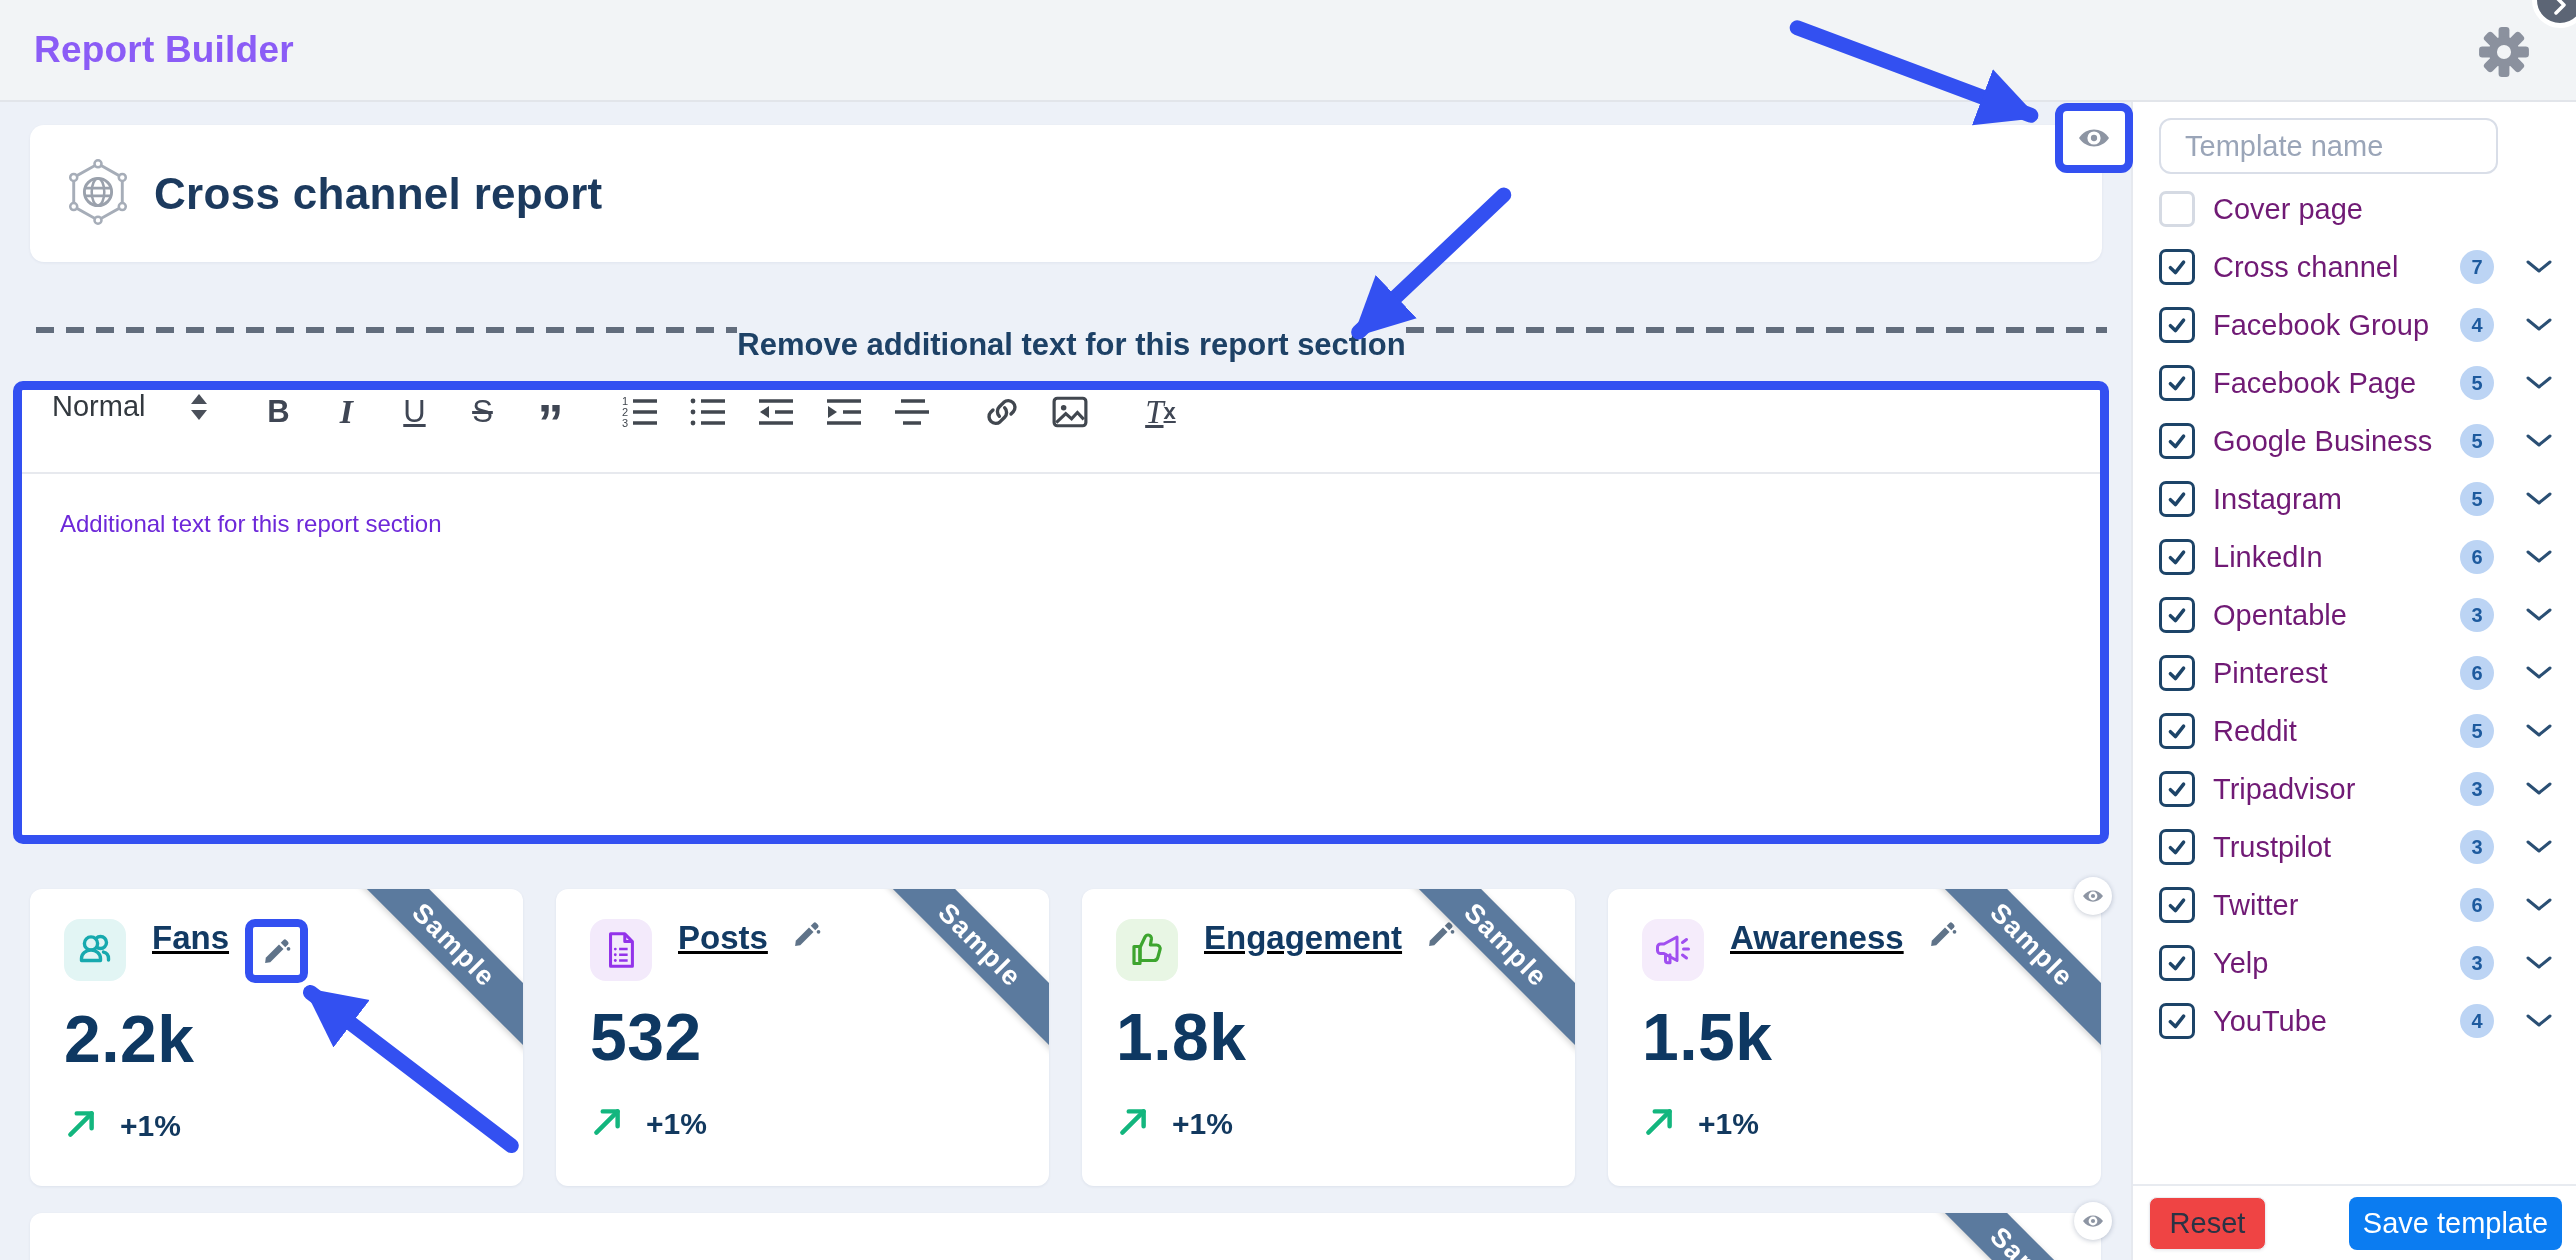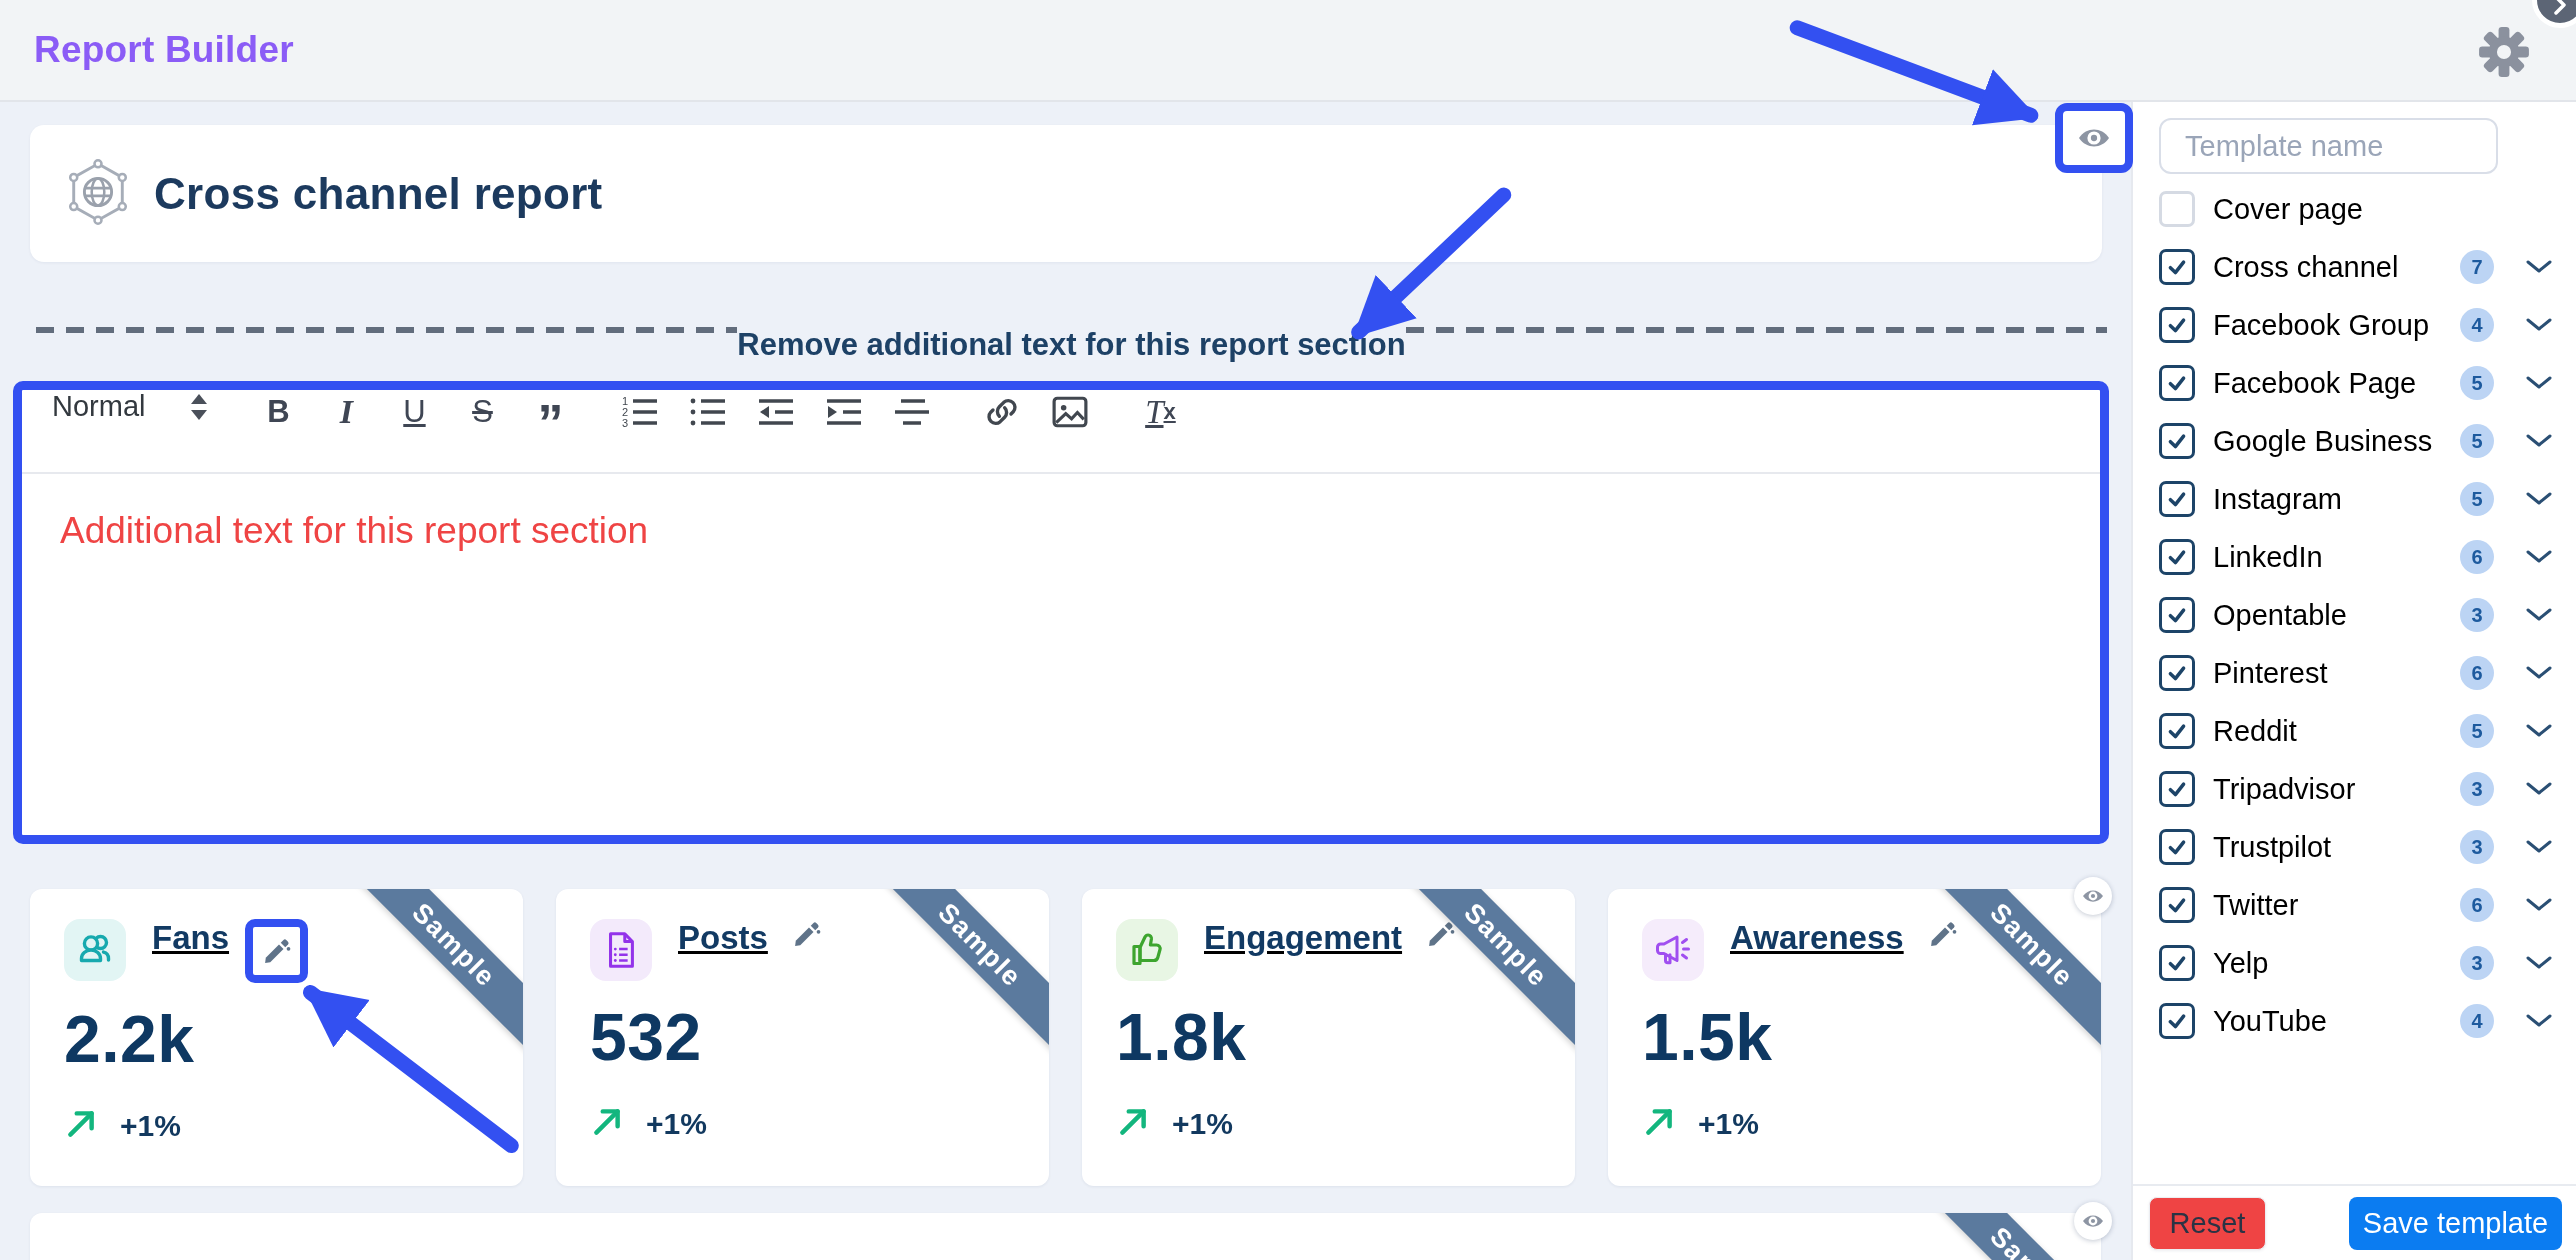--- a/index.html
+++ b/index.html
@@ -51,21 +51,21 @@
   .g-bold { font-weight:700; }
   .g-italic { font-family:"Liberation Serif", serif; font-style:italic; font-weight:600; font-size:34px; }
   .g-underline { text-decoration:underline; }
   .g-strike { text-decoration:line-through; }
   .g-quote { font-size:52px; font-weight:700; line-height:10px; padding-top:22px; }
   .g-clear { font-family:"Liberation Serif", serif; font-style:italic; font-size:33px;
              text-decoration:underline; }
   .g-clear b { font-family:"Liberation Sans", sans-serif; font-style:normal; font-size:22px;
                font-weight:700; text-decoration:none; }
   .editor-body { padding:36px 38px; }
-  .editor-placeholder { font-size:37px; color:#ef4444; }
+  .editor-placeholder { font-size:24px; color:#6d28d9; }
 
   
   .cards-row { position:absolute; left:30px; top:787px; display:flex; gap:33px; }
   .metric-card { position:relative; width:493px; height:297px; background:#ffffff; border-radius:12px;
                  box-shadow:0 1px 3px rgba(20,40,80,.07); overflow:hidden; padding:30px 34px; }
   .mc-head { display:flex; align-items:flex-start;text-decoration:underline; }
   .icon-tile { width:62px; height:62px; border-radius:16px; display:flex; align-items:center;
                justify-content:center; }
   .tile-teal   { background:#e2f5f4; }
   .tile-purple { background:#f3eafb; }
@@ -108,21 +108,21 @@
   .template-input { position:absolute; left:26px; top:16px; width:339px; height:56px;
                     border:2px solid #d9dee8; border-radius:12px; padding:0 24px;
                     font-size:29px; color:#1f4b74; outline:none; font-family:"Liberation Sans",sans-serif; }
   .template-input::placeholder { color:#9aa5b8; }
   .side-list { position:absolute; left:0; top:78px; width:445px; }
   .side-row { height:58px; display:flex; align-items:center; padding:0 26px; cursor:pointer; }
   .cb { width:36px; height:36px; border-radius:7px; margin-right:18px; flex:none;
         display:flex; align-items:center; justify-content:center; }
   .cb-unchecked { border:3px solid #d5dae3; background:#fff; }
   .cb-checked { border:3px solid #1d4468; background:#fff; }
-  .side-label { font-size:29px; color:#000000; }
+  .side-label { font-size:29px; color:#701a75; }
   .side-spacer { flex:1; }
   .count-badge { width:34px; height:34px; border-radius:50%; background:#bcd4f4; color:#1d5a9e;
                  font-size:20px; font-weight:600; display:flex; align-items:center;
                  justify-content:center; margin-right:32px; flex:none; }
   .row-chevron { flex:none; display:flex; cursor:pointer; }
 
   .side-footer { position:absolute; left:0; bottom:0; width:445px; height:76px;
                  border-top:2px solid #e8ebf0; background:#ffffff;
                  display:flex; align-items:center; justify-content:space-between; padding:0 16px; }
   .reset-btn { width:117px; height:53px; background:#ef4444; border:1px solid #eceef2;

